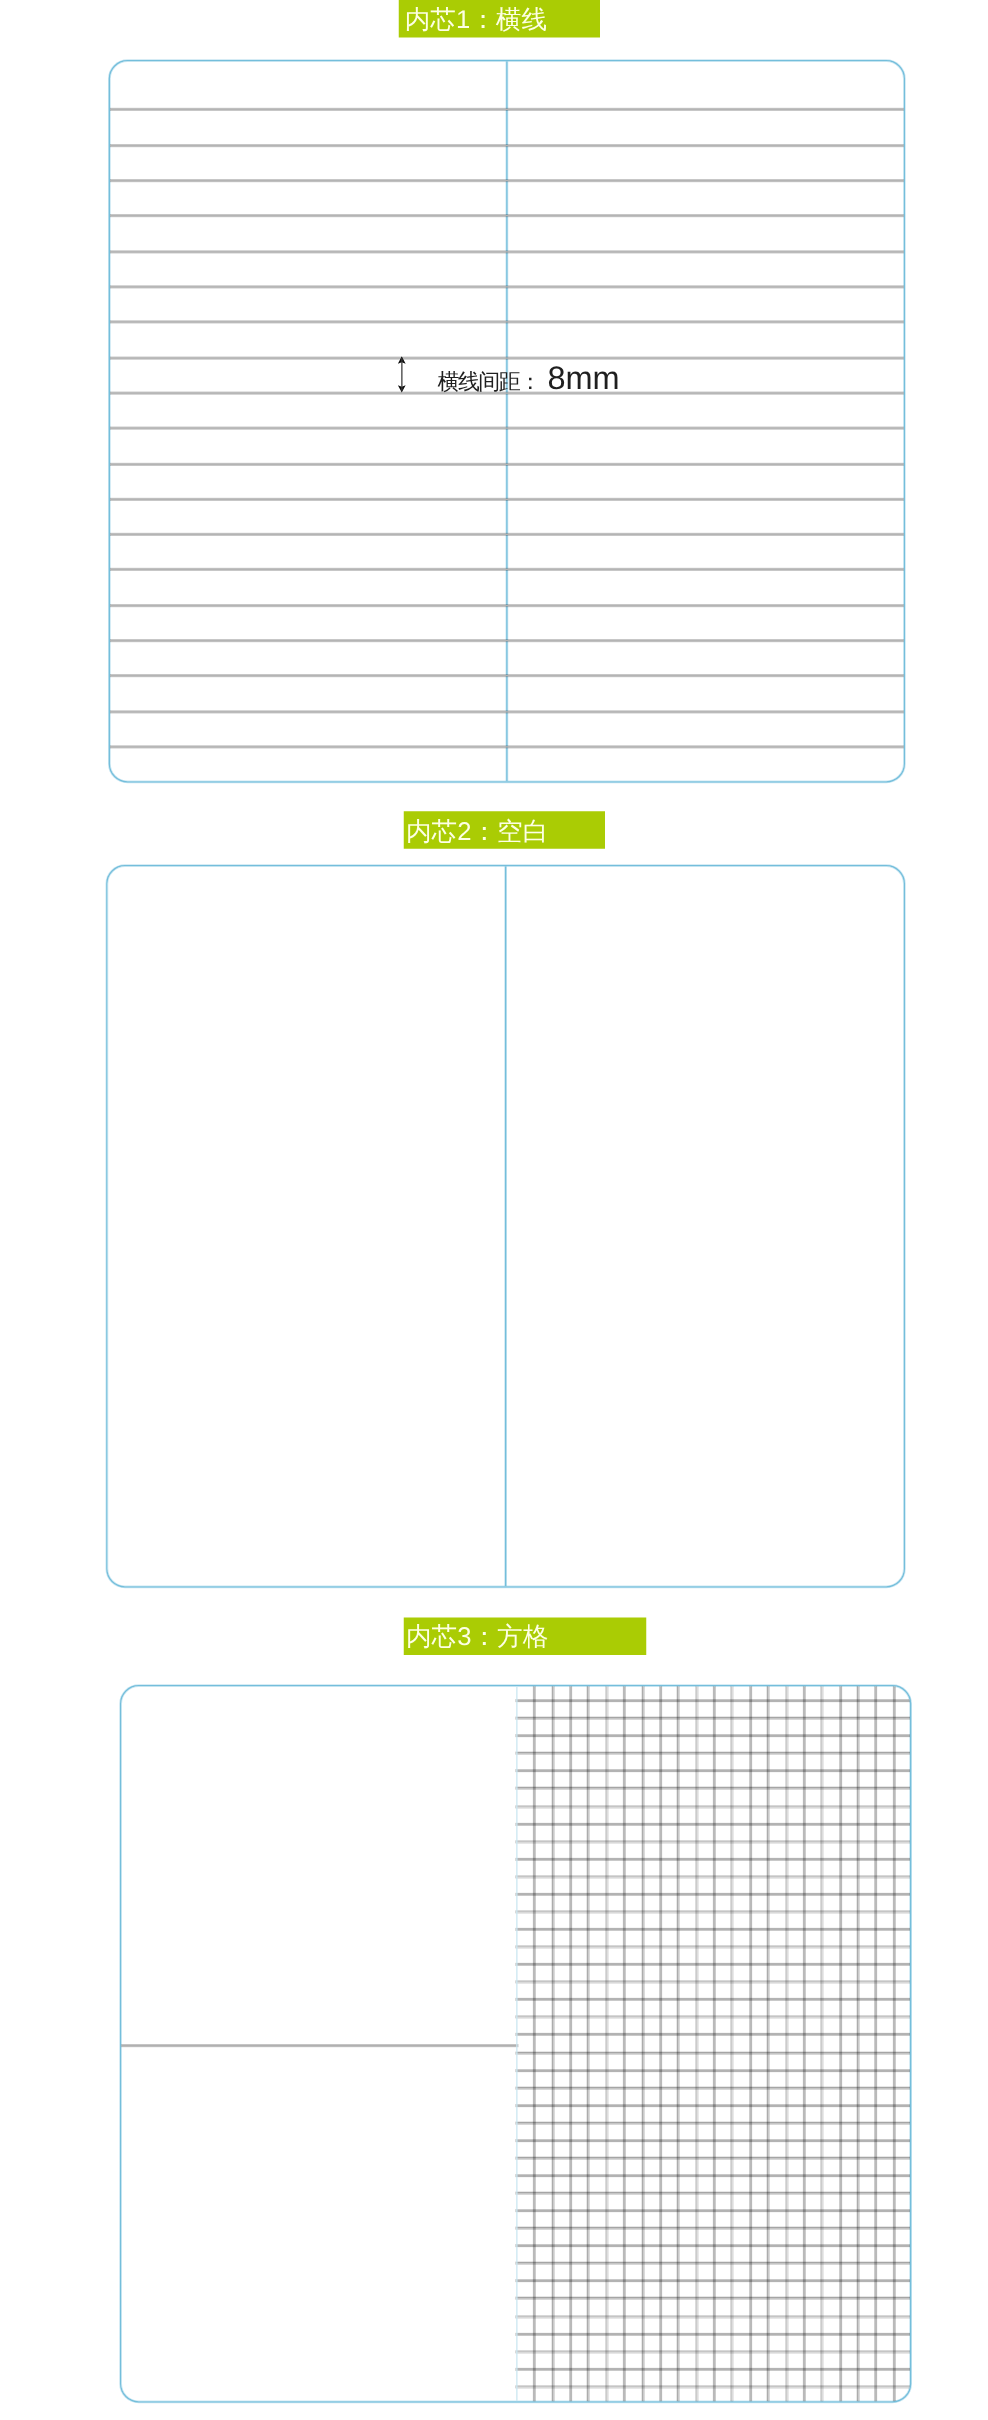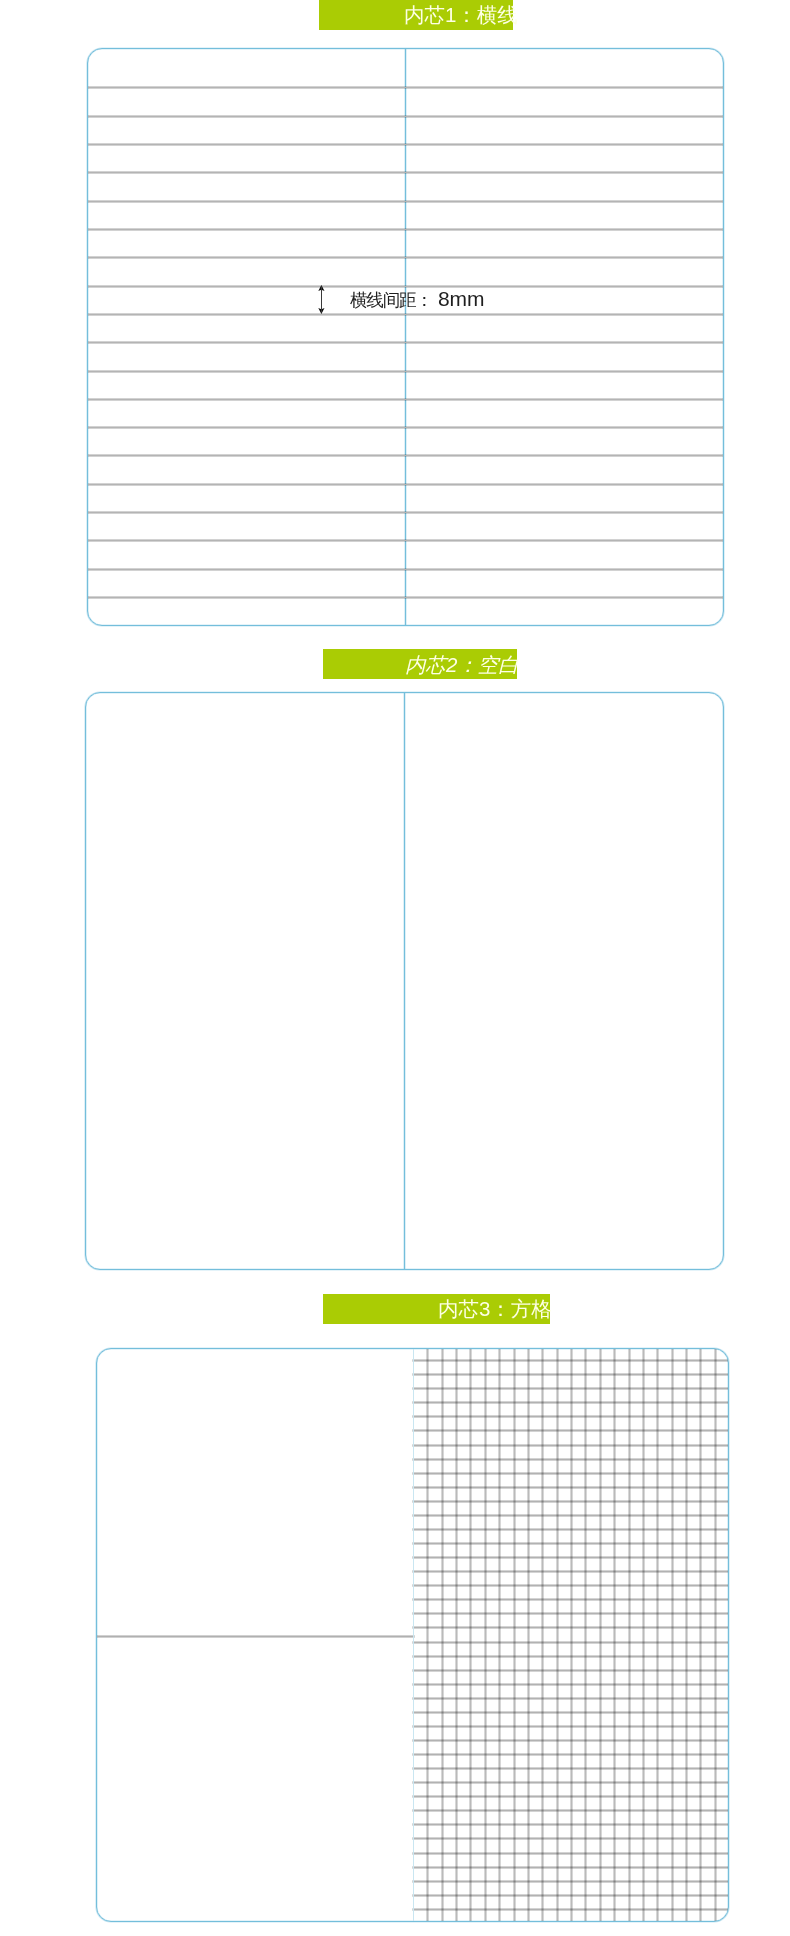--- a/index.html
+++ b/index.html
@@ -12,25 +12,24 @@
   }
   .stage{position:absolute;left:0;top:0;width:790px;height:1936px;}
   .abs{position:absolute;}
 
   
   .label{
     position:absolute;
     height:30px;
     background:var(--label-bg,#aacc04);
     color:var(--label-text,#fdffe4);
-    display:flex;align-items:center;justify-content:flex-end;
+    display:flex;align-items:center;justify-content:flex-start;
     font-size:20.5px;
     white-space:nowrap;
     overflow:visible;
-    padding-left:33px;
   }
   .label > span{position:relative;display:inline-block;}
 
   
   .page{
     position:absolute;
     box-sizing:border-box;
     border:1px solid var(--page-border,#74bedb);
     box-shadow:0 0 0 0.6px rgba(125,196,224,0.42), inset 0 0 0 0.6px rgba(125,196,224,0.42);
     border-radius:15px;
@@ -85,25 +84,25 @@
         <div class="rule" style="top:548.14px"></div>
       </div>
   </div>
 
   <div class="abs" style="left:313px;top:284px;width:220px;height:32px;">
     <svg width="14" height="32" viewBox="0 0 14 32" style="position:absolute;left:1px;top:0.6px;">
       <path d="M7.4 0.0 L4.3 5.9 L7.4 4.7 L10.5 5.9 Z" fill="#0d0d0d"></path>
       <path d="M7.4 29.0 L4.3 23.1 L7.4 24.3 L10.5 23.1 Z" fill="#0d0d0d"></path>
       <rect x="7" y="1.4" width="1" height="26.2" fill="#3a3a3a"></rect>
     </svg>
-    <span style="position:absolute;left:37px;top:3.2px;font-size:17.6px;letter-spacing:-1.25px;color:var(--annotation-text,#1f1f1f);white-space:nowrap;"><span>横线间距：</span><span style="font-size:21px;letter-spacing:0;margin-left:6.2px;">8mm</span></span>
+    <span style="position:absolute;left:37px;top:3.2px;font-size:17.6px;letter-spacing:-1.25px;color:var(--annotation-text,#1f1f1f);white-space:nowrap;"><span>横线间距：</span><span style="font-size:26px;letter-spacing:0;margin-left:6.2px;">8mm</span></span>
   </div>
 
   <div class="label" style="left:323px;top:649px;width:161px;">
-    <span style="left:1.8px;top:0.7px;font-style:italic;">内芯2：空白</span>
+    <span style="left:1.8px;top:0.7px;">内芯2：空白</span>
   </div>
 
   <div class="page" style="left:85px;top:692px;width:639px;height:578px;">
     <div class="spine" style="left:318px;"></div>
   </div>
 
   <div class="label" style="left:323px;top:1294px;width:194px;">
     <span style="left:1.8px;top:-0.2px;">内芯3：方格</span>
   </div>
 

